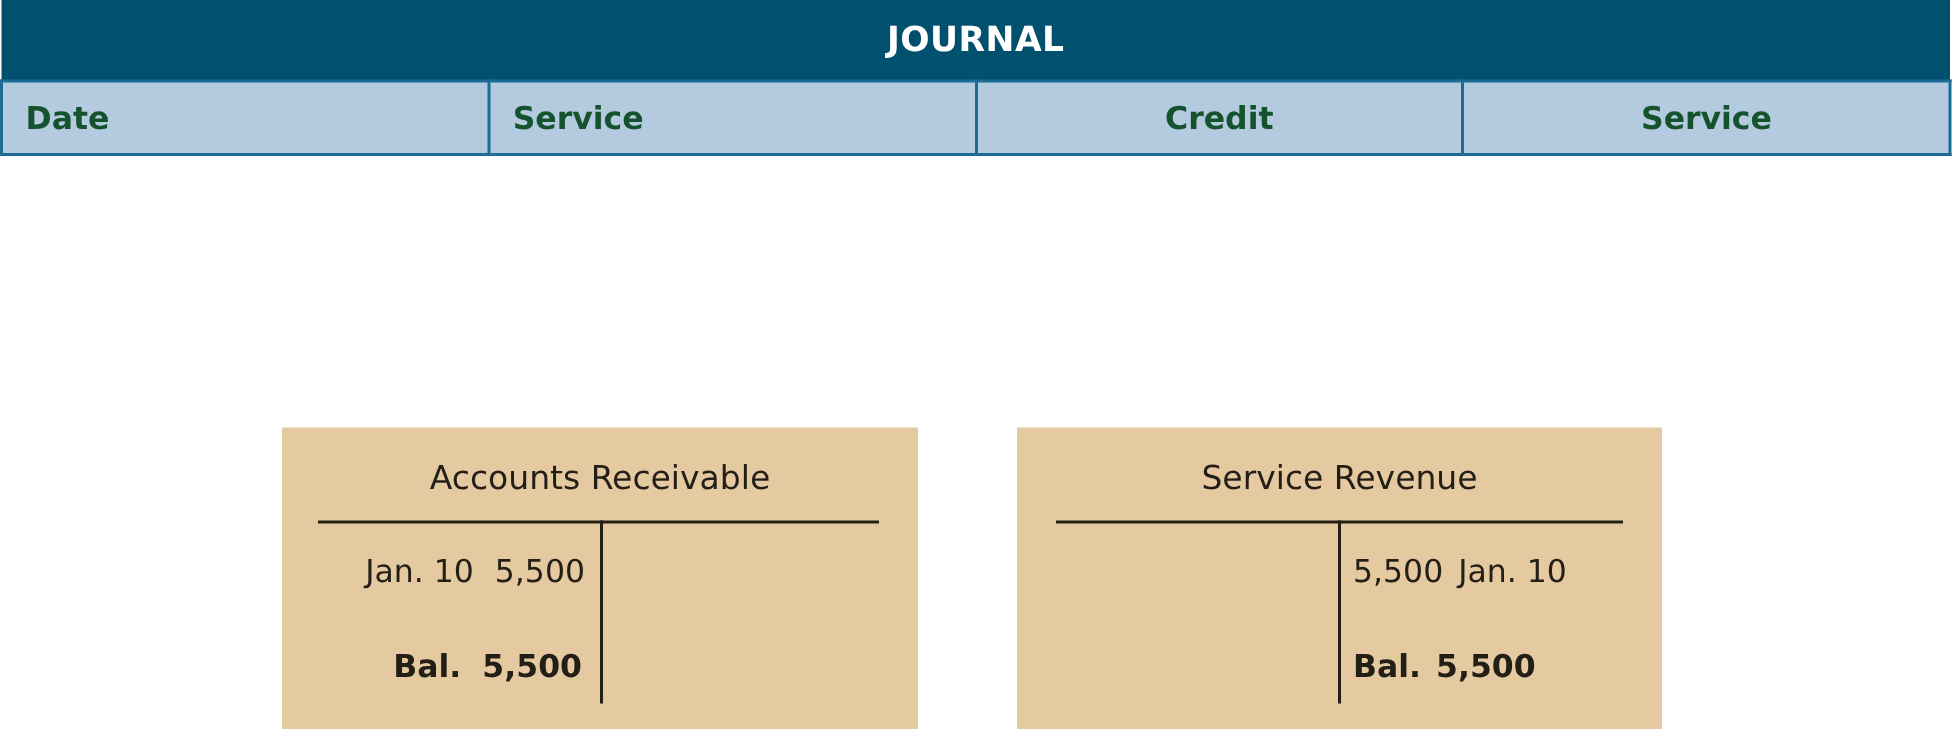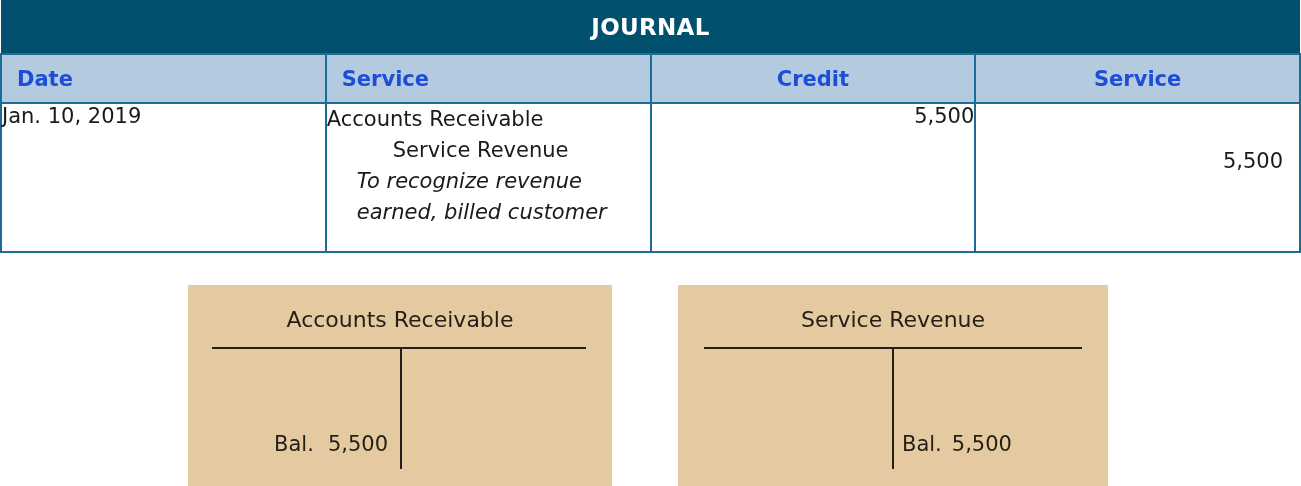--- a/index.html
+++ b/index.html
@@ -42,21 +42,21 @@
     font-size: 23px;
     font-weight: bold;
     text-align: center;
     height: 53px;
     vertical-align: middle;
     letter-spacing: 0.3px;
   }
 
   .col-head {
     background: #b3cadf;
-    color: #1d4ed8;
+    color: #14532d;
     font-weight: bold;
     font-size: 21px;
     height: 47px;
     vertical-align: middle;
     border: 2px solid #1c6c96;
   }
   .col-head.left-al {
     text-align: left;
     padding-left: 15px;
   }
@@ -140,21 +140,21 @@
   #t-account-sr .t-stem { left: 214px; height: 122px; }
 
   .t-entry {
     position: absolute;
     font-size: 21px;
     color: #231f16;
     white-space: nowrap;
     line-height: 24px;
   }
   .t-entry.bold {
-    font-weight: normal;
+    font-weight: bold;
   }
   
   #ar-entry-row   { left: 0; top: 22px; width: 202px; text-align: right; }
   #ar-balance-row { left: 0; top: 85px; width: 200px; text-align: right; }
   
   #sr-entry-row   { left: 224px; top: 22px; text-align: left; }
   #sr-balance-row { left: 224px; top: 85px; text-align: left; }
 
   .t-amt { margin-left: 14px; }
   .t-amt-tight { margin-left: 10px; }
@@ -168,48 +168,44 @@
     <tbody>
       <tr>
         <td class="journal-title-bar" colspan="4">JOURNAL</td>
       </tr>
       <tr>
         <td class="col-head left-al" style="width:177px">Date</td>
         <td class="col-head left-al" style="width:711px">Service</td>
         <td class="col-head center-al" style="width:205px">Credit</td>
         <td class="col-head center-al" style="width:208px">Service</td>
       </tr>
-      <tr>
-        <td class="body-cell cell-date">Jan. 10, 2019</td>
-        <td class="body-cell cell-account">
-          <div class="acct-line-1">Accounts Receivable</div>
-          <div class="acct-line-2">Service Revenue</div>
-          <div class="acct-line-3">To recognize revenue earned, billed customer</div>
-        </td>
-        <td class="body-cell cell-amount">5,500</td>
-        <td class="body-cell cell-amount credit-cell">5,500</td>
-      </tr>
     </tbody>
   </table>
 
   <div class="tbox" id="t-account-ar">
     <div class="t-title">Accounts Receivable</div>
     <div class="t-grid">
       <div class="t-rule"></div>
       <div class="t-stem"></div>
+      <div class="t-entry" id="ar-entry-row">
+        <span>Jan. 10</span><span class="t-amt">5,500</span>
+      </div>
       <div class="t-entry bold" id="ar-balance-row">
         <span>Bal.</span><span class="t-amt">5,500</span>
       </div>
     </div>
   </div>
 
   <div class="tbox" id="t-account-sr">
     <div class="t-title">Service Revenue</div>
     <div class="t-grid">
       <div class="t-rule"></div>
       <div class="t-stem"></div>
+      <div class="t-entry" id="sr-entry-row">
+        <span>5,500</span><span class="t-amt-tight">Jan. 10</span>
+      </div>
       <div class="t-entry bold" id="sr-balance-row">
         <span>Bal.</span><span class="t-amt-tight">5,500</span>
       </div>
     </div>
   </div>
 
 </div>
 
 </body></html>

